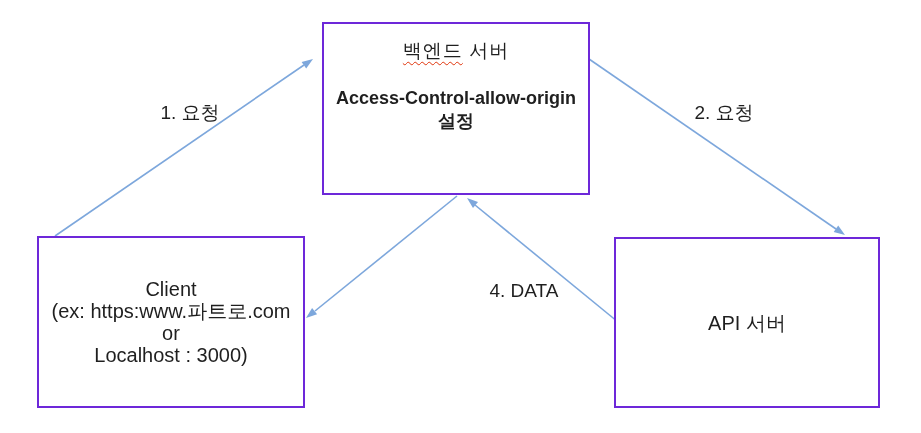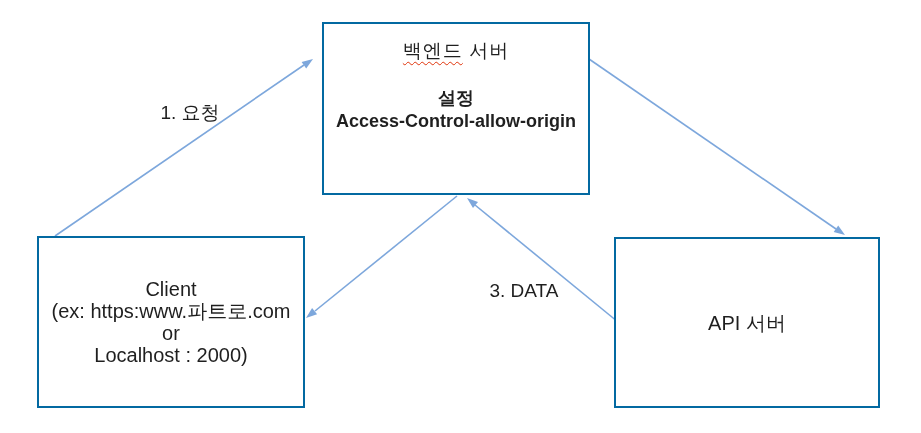--- a/index.html
+++ b/index.html
@@ -28,21 +28,21 @@
     fill: none;
   }
   .arrow-head {
     fill: #7da7dc;
     stroke: none;
   }
   .box {
     position: absolute;
     box-sizing: border-box;
     background: #ffffff;
-    border: 2px solid #0369a1;
+    border: 2px solid #6d28d9;
     text-align: center;
   }
   .box-backend {
     left: 322px; top: 22px;
     width: 268px; height: 173px;
     padding-top: 15px;
   }
   .backend-title {
     font-size: 19px;
     letter-spacing: 1px;
@@ -111,32 +111,33 @@
     <line class="arrow-line" x1="457" y1="196" x2="315" y2="311"></line>
     <polygon class="arrow-head" points="306,318 312.1,308 317.1,314.2"></polygon>
   </svg>
 
   <div class="box box-backend">
     <div class="backend-title">
       <span class="misspelled">백엔드</span>
       <span>서버</span>
     </div>
     <div class="backend-subtitle">
+      <div>Access-Control-allow-origin</div>
       <div>설정</div>
-      <div>Access-Control-allow-origin</div>
     </div>
   </div>
 
   <div class="box box-client centered-col">
     <div class="body-text">Client</div>
     <div class="body-text">(ex: https:www.파트로.com</div>
     <div class="body-text">or</div>
-    <div class="body-text">Localhost : 2000)</div>
+    <div class="body-text">Localhost : 3000)</div>
   </div>
 
   <div class="box box-api centered-col">
     <div class="body-text">API 서버</div>
   </div>
 
   <div class="arrow-label label-req1">1. 요청</div>
-  <div class="arrow-label label-data3">3. DATA</div>
+  <div class="arrow-label label-req2">2. 요청</div>
+  <div class="arrow-label label-data3">4. DATA</div>
 
 </div>
 
 </body></html>

